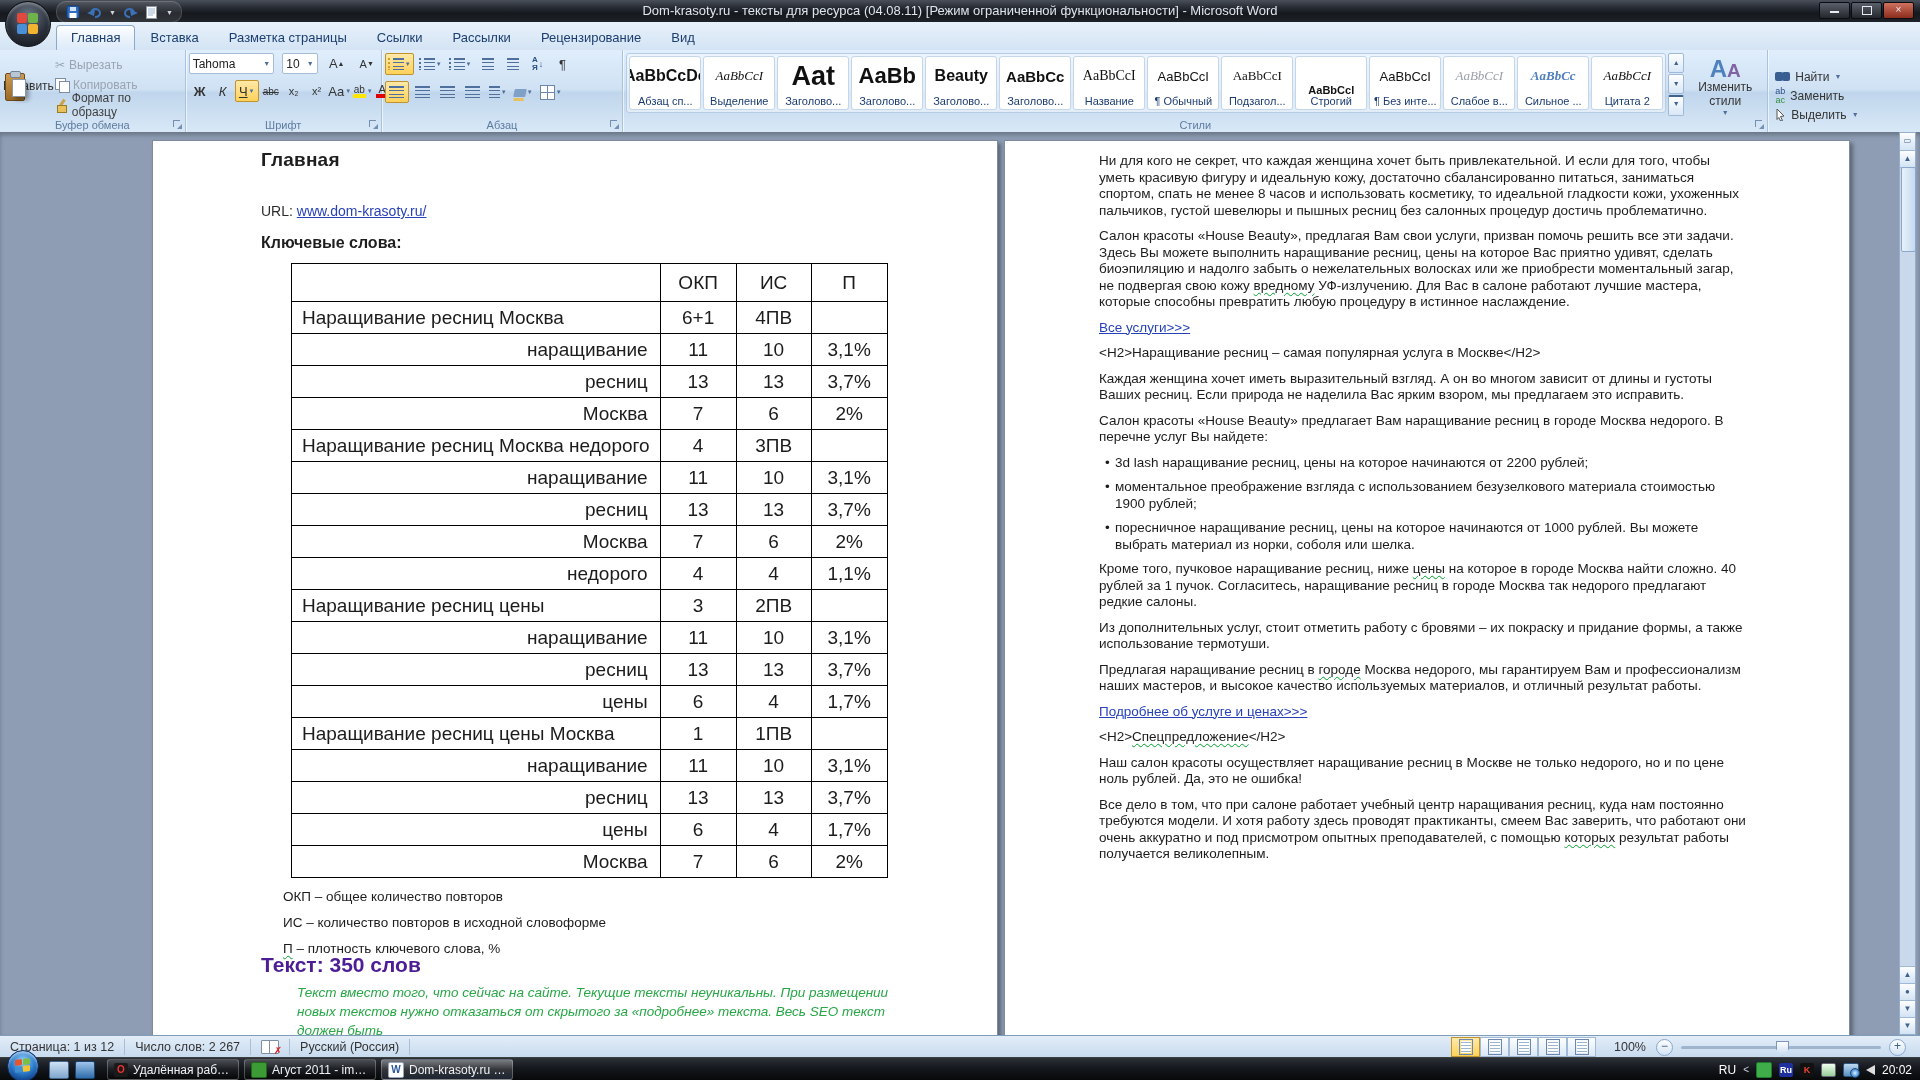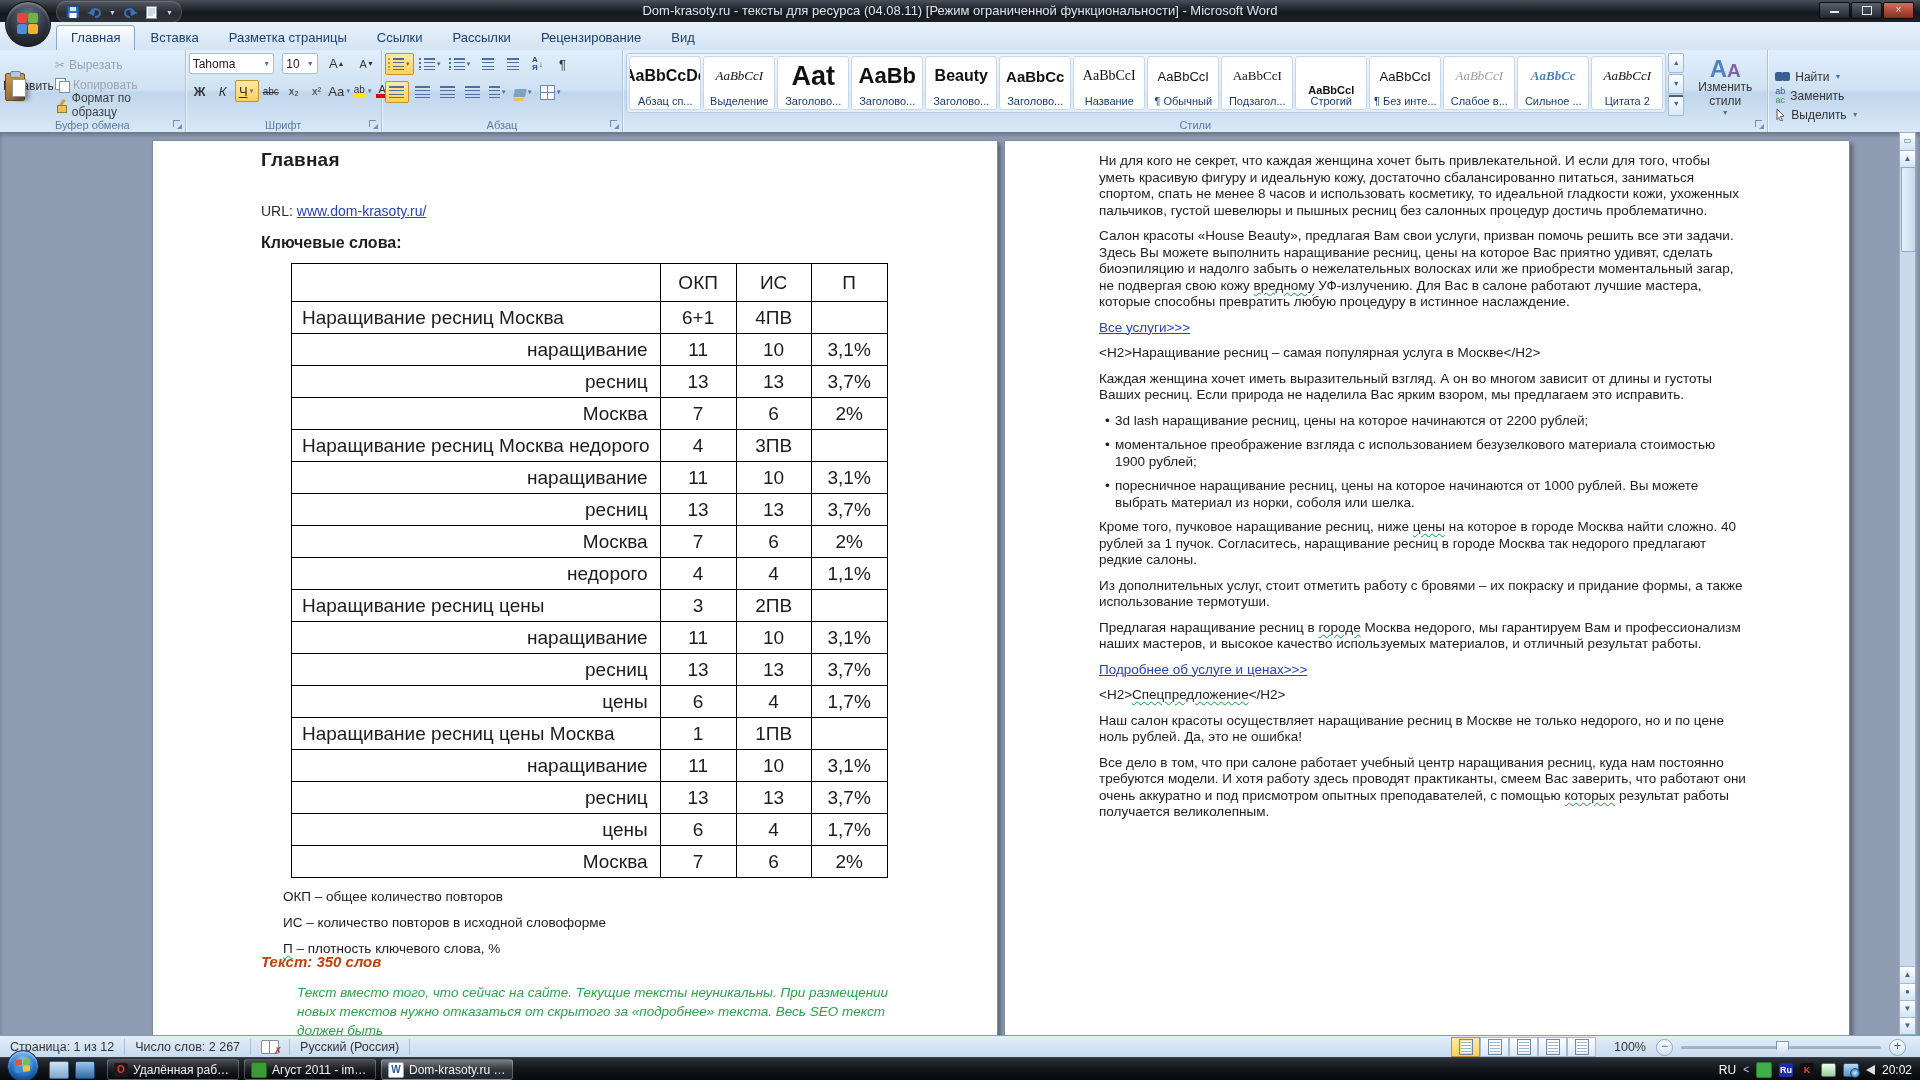--- a/index.html
+++ b/index.html
@@ -123,21 +123,21 @@
   .doc-h1{position:absolute;left:108px;top:8px;font-size:19px;font-weight:bold;color:#1e1e1e;letter-spacing:.2px;}
   .doc-url{position:absolute;left:108px;top:62px;font-size:14px;color:#2c2c2c;}
   .doc-h2{position:absolute;left:108px;top:93px;font-size:16px;font-weight:bold;color:#1e1e1e;}
   .dlink{color:#2742b8;text-decoration:underline;}
   .kw-table{position:absolute;left:138px;top:122px;border-collapse:collapse;table-layout:fixed;font-size:19px;color:#1c1c1c;}
   .kw-table td,.kw-table th{border:1px solid #000;padding:0 10px;height:32px;font-weight:normal;box-sizing:border-box;overflow:hidden;white-space:nowrap;}
   .kw-table thead th{height:38px;text-align:center;}
   .kw-table td.num{text-align:center;padding:0 4px;}
   .kw-table td.lab-left{text-align:left;} .kw-table td.lab-right{text-align:right;padding-right:12px;}
   .legend-line{position:absolute;left:130px;font-size:13.5px;color:#1c1c1c;}
-  .doc-h3{position:absolute;left:108px;top:812px;font-size:15px;font-weight:bold;color:#c2410c;font-style:italic;}
+  .doc-h3{position:absolute;left:108px;top:812px;font-size:21px;font-weight:bold;color:#4c1d95;}
   .doc-note{position:absolute;left:144px;top:842px;width:600px;font-size:13.5px;line-height:19px;color:#27a746;font-style:italic;}
   .sq{text-decoration:underline;text-decoration-style:wavy;text-decoration-color:#00a42e;text-decoration-thickness:1px;text-underline-offset:2px;}
 
   .rp-text{position:absolute;left:94px;top:12px;width:648px;font-size:13.5px;line-height:16.5px;color:#1c1c1c;}
   .rp-p{margin:0 0 9px 0;text-align:left;}
   .rp-bullet{display:flex;margin:0 0 8px 0;}
   .rp-bullet .bdot{width:16px;padding-left:6px;box-sizing:border-box;}
   .rp-bullet .btxt{flex:1;}
 
   
@@ -655,20 +655,21 @@
       <div class="doc-note" id="doc-note">Текст вместо того, что сейчас на сайте. Текущие тексты неуникальны. При размещении новых текстов нужно отказаться от скрытого за «подробнее» текста. Весь SEO текст должен быть</div>
     </div>
 
     <div class="page" id="page-right">
       <div class="rp-text" id="rp-blocks">
           <div class="rp-p">Ни для кого не секрет, что каждая женщина хочет быть привлекательной. И если для того, чтобы уметь красивую фигуру и идеальную кожу, достаточно сбалансированно питаться, заниматься спортом, спать не менее 8 часов и использовать косметику, то идеальной гладкости кожи, ухоженных пальчиков, густой шевелюры и пышных ресниц без салонных процедур достичь проблематично.</div>
           <div class="rp-p">Салон красоты «House Beauty», предлагая Вам свои услуги, призван помочь решить все эти задачи. Здесь Вы можете выполнить наращивание ресниц, цены на которое Вас приятно удивят, сделать биоэпиляцию и надолго забыть о нежелательных волосках или же приобрести моментальный загар, не подвергая свою кожу <span class="sq">вредному</span> УФ-излучению. Для Вас в салоне работают лучшие мастера, которые способны превратить любую процедуру в истинное наслаждение.</div>
           <div class="rp-p"><span class="dlink">Все услуги&gt;&gt;&gt;</span></div>
           <div class="rp-p">&lt;H2&gt;Наращивание ресниц – самая популярная услуга в Москве&lt;/H2&gt;</div>
           <div class="rp-p">Каждая женщина хочет иметь выразительный взгляд. А он во многом зависит от длины и густоты Ваших ресниц. Если природа не наделила Вас ярким взором, мы предлагаем это исправить.</div>
+          <div class="rp-p">Салон красоты «House Beauty» предлагает Вам наращивание ресниц в городе Москва недорого. В перечне услуг Вы найдете:</div>
           <div class="rp-bullet">
             <span class="bdot">•</span>
             <span class="btxt">3d lash наращивание ресниц, цены на которое начинаются от 2200 рублей;</span>
           </div>
           <div class="rp-bullet">
             <span class="bdot">•</span>
             <span class="btxt">моментальное преображение взгляда с использованием безузелкового материала стоимостью 1900 рублей;</span>
           </div>
           <div class="rp-bullet">
             <span class="bdot">•</span>

